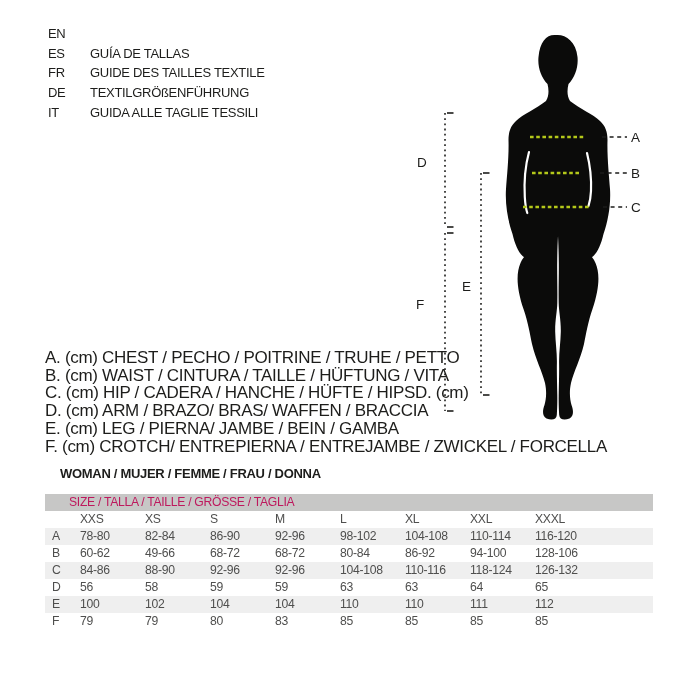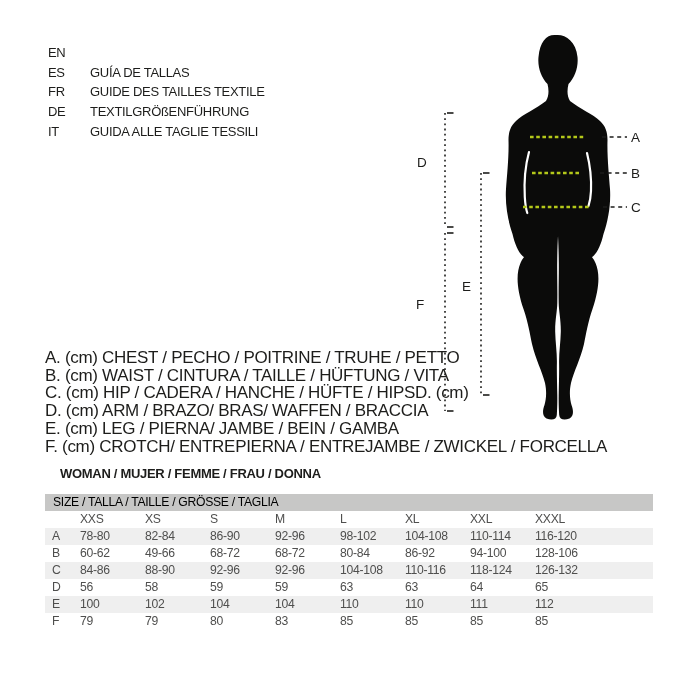--- a/index.html
+++ b/index.html
@@ -5,21 +5,21 @@
   html,body{margin:0;padding:0;}
   body{
     width:700px;height:700px;background:#ffffff;position:relative;overflow:hidden;
     font-family:"Liberation Sans","DejaVu Sans",sans-serif;
     color:var(--ink,#1d1d1b);
     letter-spacing:-0.3px;
   }
   .page{position:absolute;inset:0;}
 
   
-  .lang-block{position:absolute;left:48px;top:43px;font-size:13px;line-height:19.7px;font-weight:500;}
+  .lang-block{position:absolute;left:48px;top:24px;font-size:13px;line-height:19.7px;font-weight:500;}
   .lang-row{display:flex;}
   .lang-code{width:42px;flex:0 0 42px;}
 
   
   .diagram{position:absolute;left:400px;top:25px;width:300px;height:430px;}
   .fig{fill:var(--silhouette,#0b0b0a);}
   .sliver{fill:none;stroke:#ffffff;stroke-width:2.2;stroke-linecap:round;}
   .yline{stroke:var(--accent,#b4c81a);stroke-width:2.7;stroke-dasharray:3.6 2.6;fill:none;}
   .bdash{stroke:var(--ink,#1d1d1b);stroke-width:1.6;stroke-dasharray:4 3.6;fill:none;}
   .vdot{stroke:var(--ink,#1d1d1b);stroke-width:1.6;stroke-dasharray:1.8 3.4;fill:none;}
@@ -27,21 +27,21 @@
   .mlabel{font-family:"Liberation Sans","DejaVu Sans",sans-serif;font-size:13.5px;fill:var(--ink,#1d1d1b);letter-spacing:0;}
 
   
   .legend{position:absolute;left:45px;top:349px;font-size:17px;line-height:17.7px;font-weight:500;}
 
   
   .gender{position:absolute;left:60px;top:466px;font-size:13px;font-weight:700;}
 
   
   .table-wrap{position:absolute;left:45px;top:494px;width:608px;font-size:12.2px;color:var(--table-text,#4f4f4e);}
-  .thead{background:var(--table-header-bg,#c7c7c6);height:17px;line-height:17px;padding-left:8px;color:#000000;}
+  .thead{background:var(--table-header-bg,#c7c7c6);height:17px;line-height:17px;padding-left:24px;color:#be185d;}
   .trow,.sizerow{display:flex;height:17px;line-height:17px;}
   .cell-label{flex:0 0 28px;padding-left:7px;}
   .cell{flex:0 0 65px;}
   #tableRows .trow:nth-child(odd){background:var(--table-stripe,#efefef);}
 </style>
 </head>
 <body>
 
 <div class="page">
 

